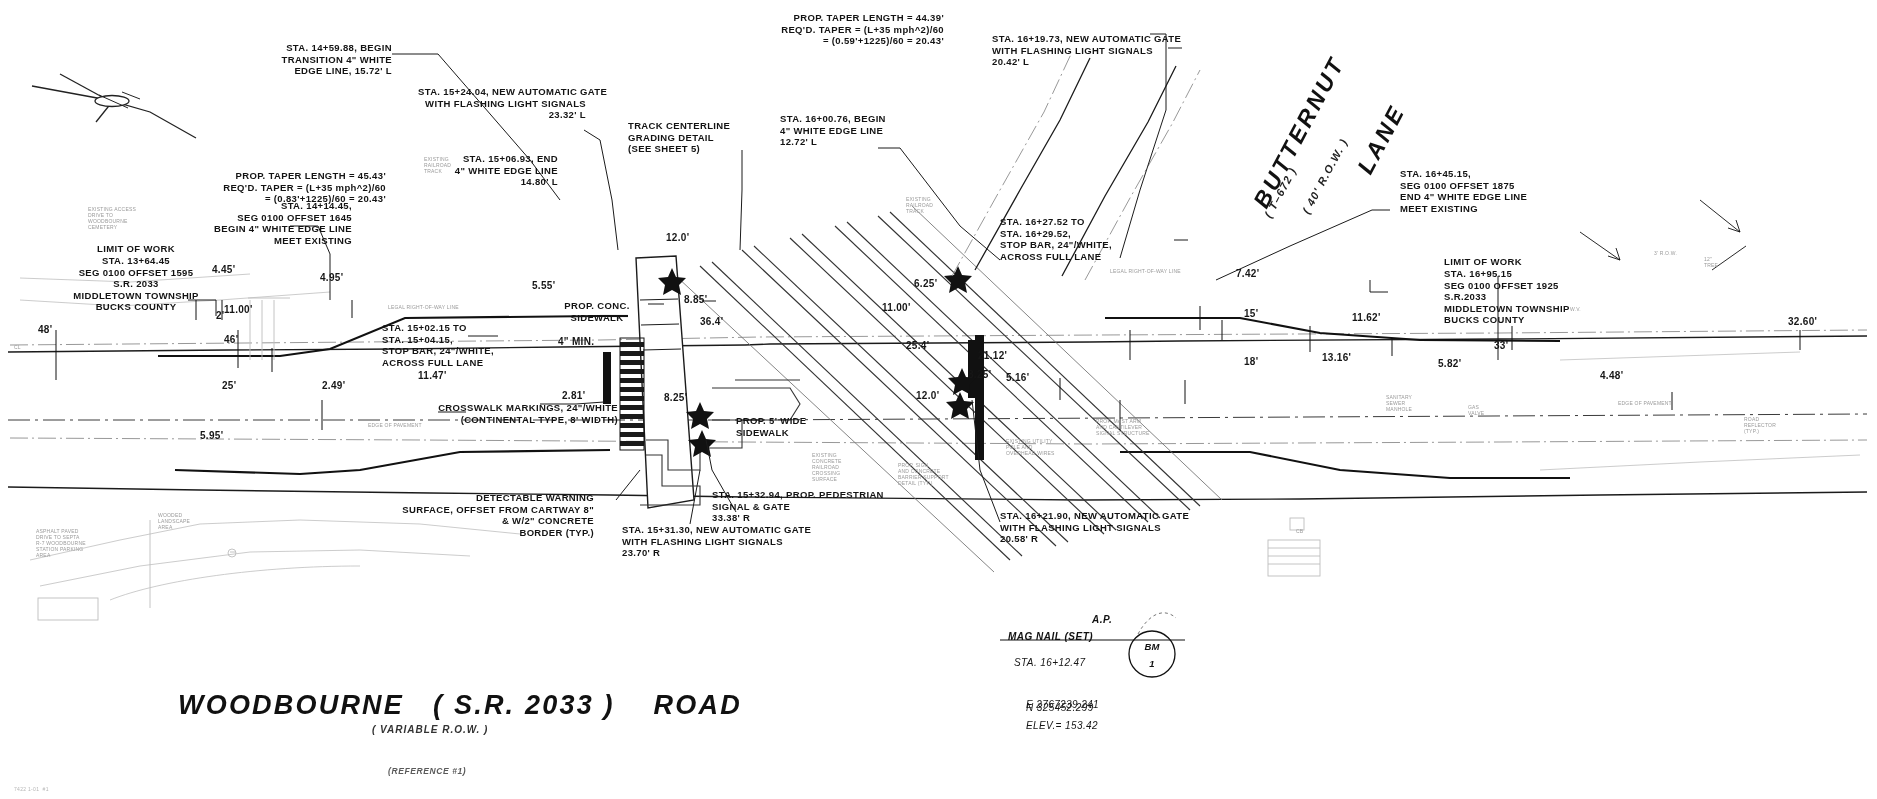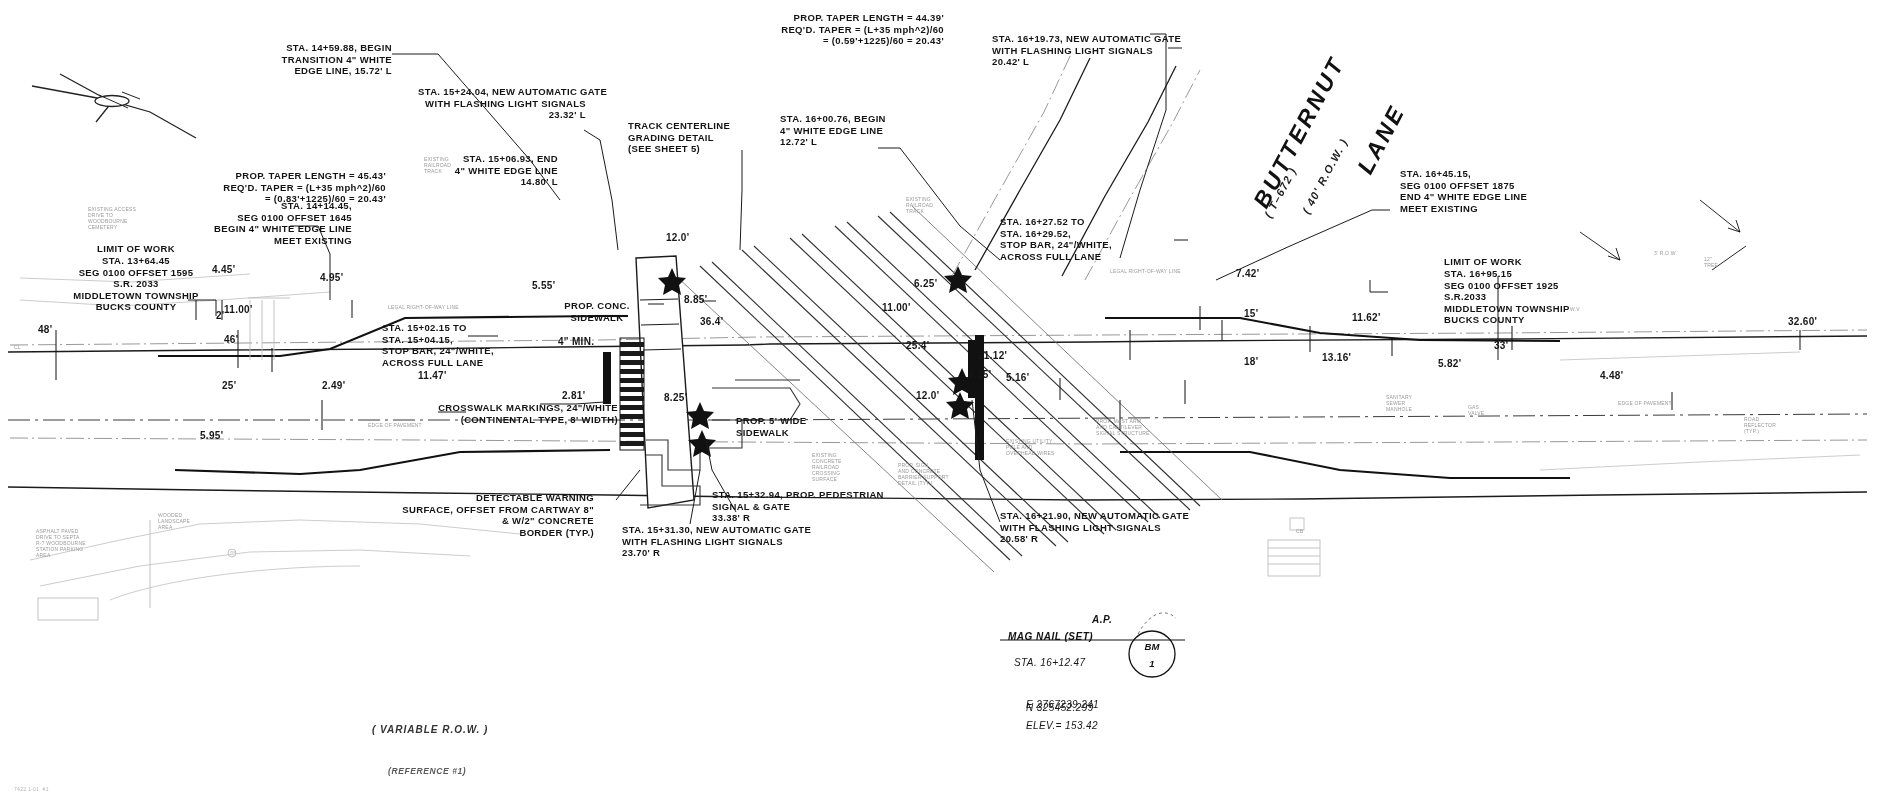--- a/index.html
+++ b/index.html
@@ -527,18 +527,19 @@
 
   <div class="ap-label" style="left:1092px;top:614px;">A.P.</div>
   <div class="mon-title" style="left:1008px;top:631px;">MAG NAIL (SET)</div>
   <div class="bm-label" style="left:1138px;top:641px;width:28px;">BM</div>
   <div class="bm-label" style="left:1138px;top:658px;width:28px;">1</div>
   <div class="mon" style="left:1014px;top:656px;">STA. 16+12.47</div>
   <div class="mon" style="left:1026px;top:677px;margin-top:24px;">N 325452.299</div>
   <div class="mon" style="left:1026px;top:698px;">E 2767239.241</div>
   <div class="mon" style="left:1026px;top:719px;">ELEV.= 153.42</div>
 
+  <div class="title-main" style="left:178px;top:690px;">WOODBOURNE   ( S.R. 2033 )    ROAD</div>
   <div class="title-sub" style="left:372px;top:724px;">( VARIABLE R.O.W. )</div>
   <div class="title-ref" style="left:388px;top:766px;">(REFERENCE #1)</div>
 
   <div class="corner-note" style="left:14px;top:786px;">7422 1-01  #1</div>
 
 </div>
 
 </body></html>

